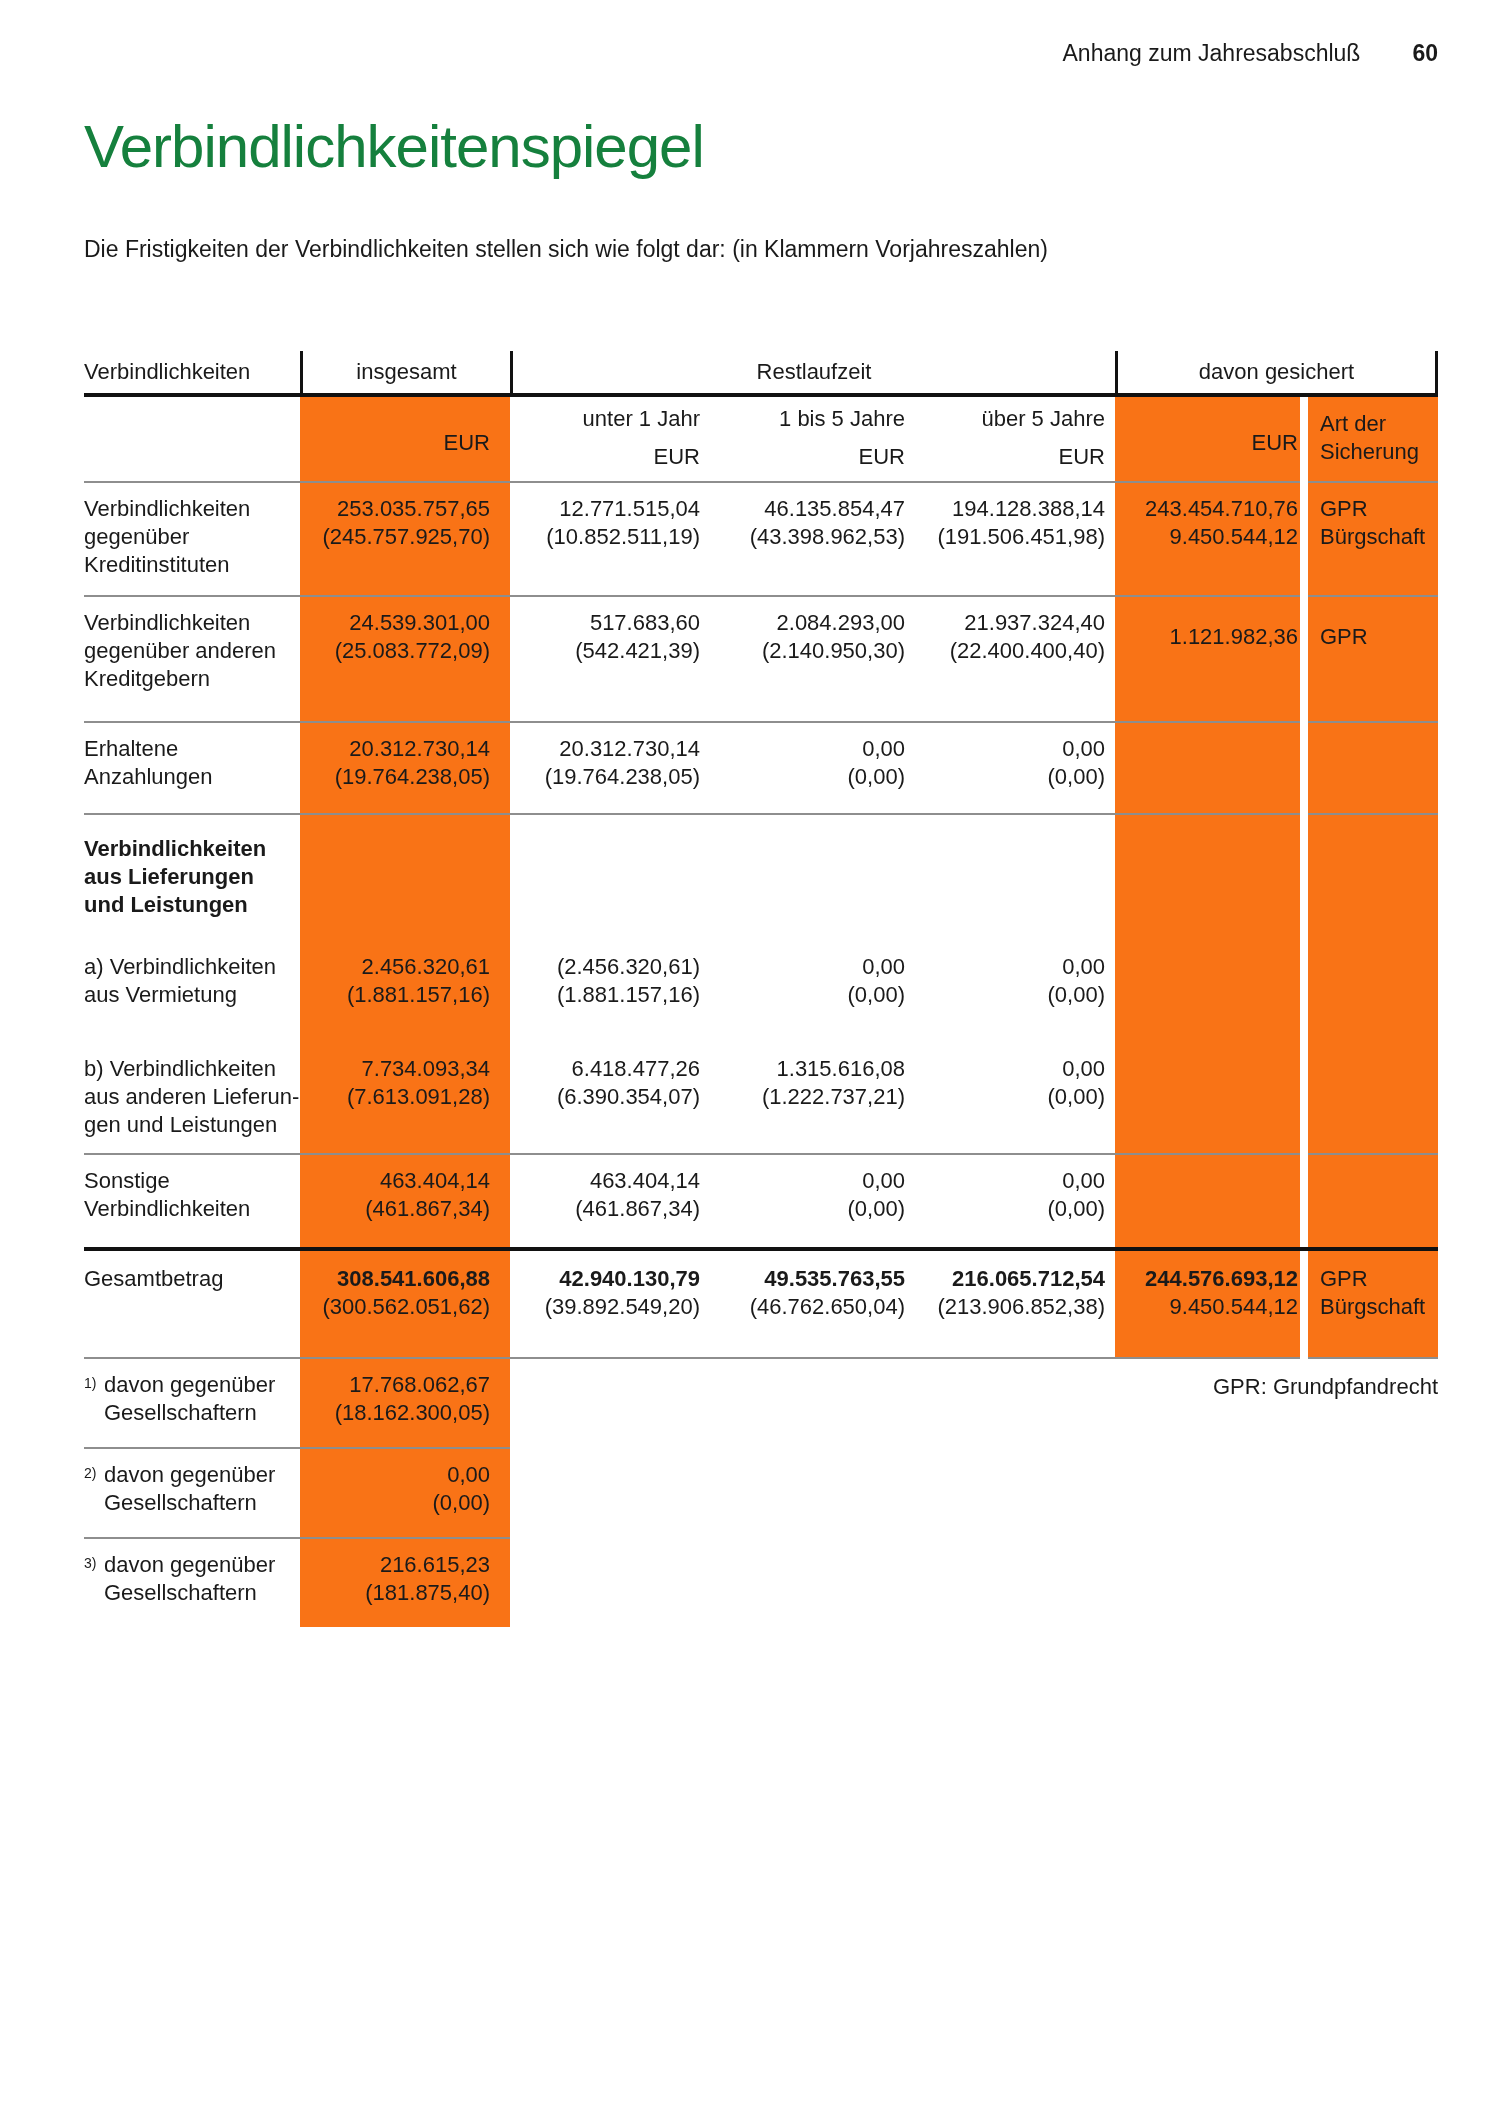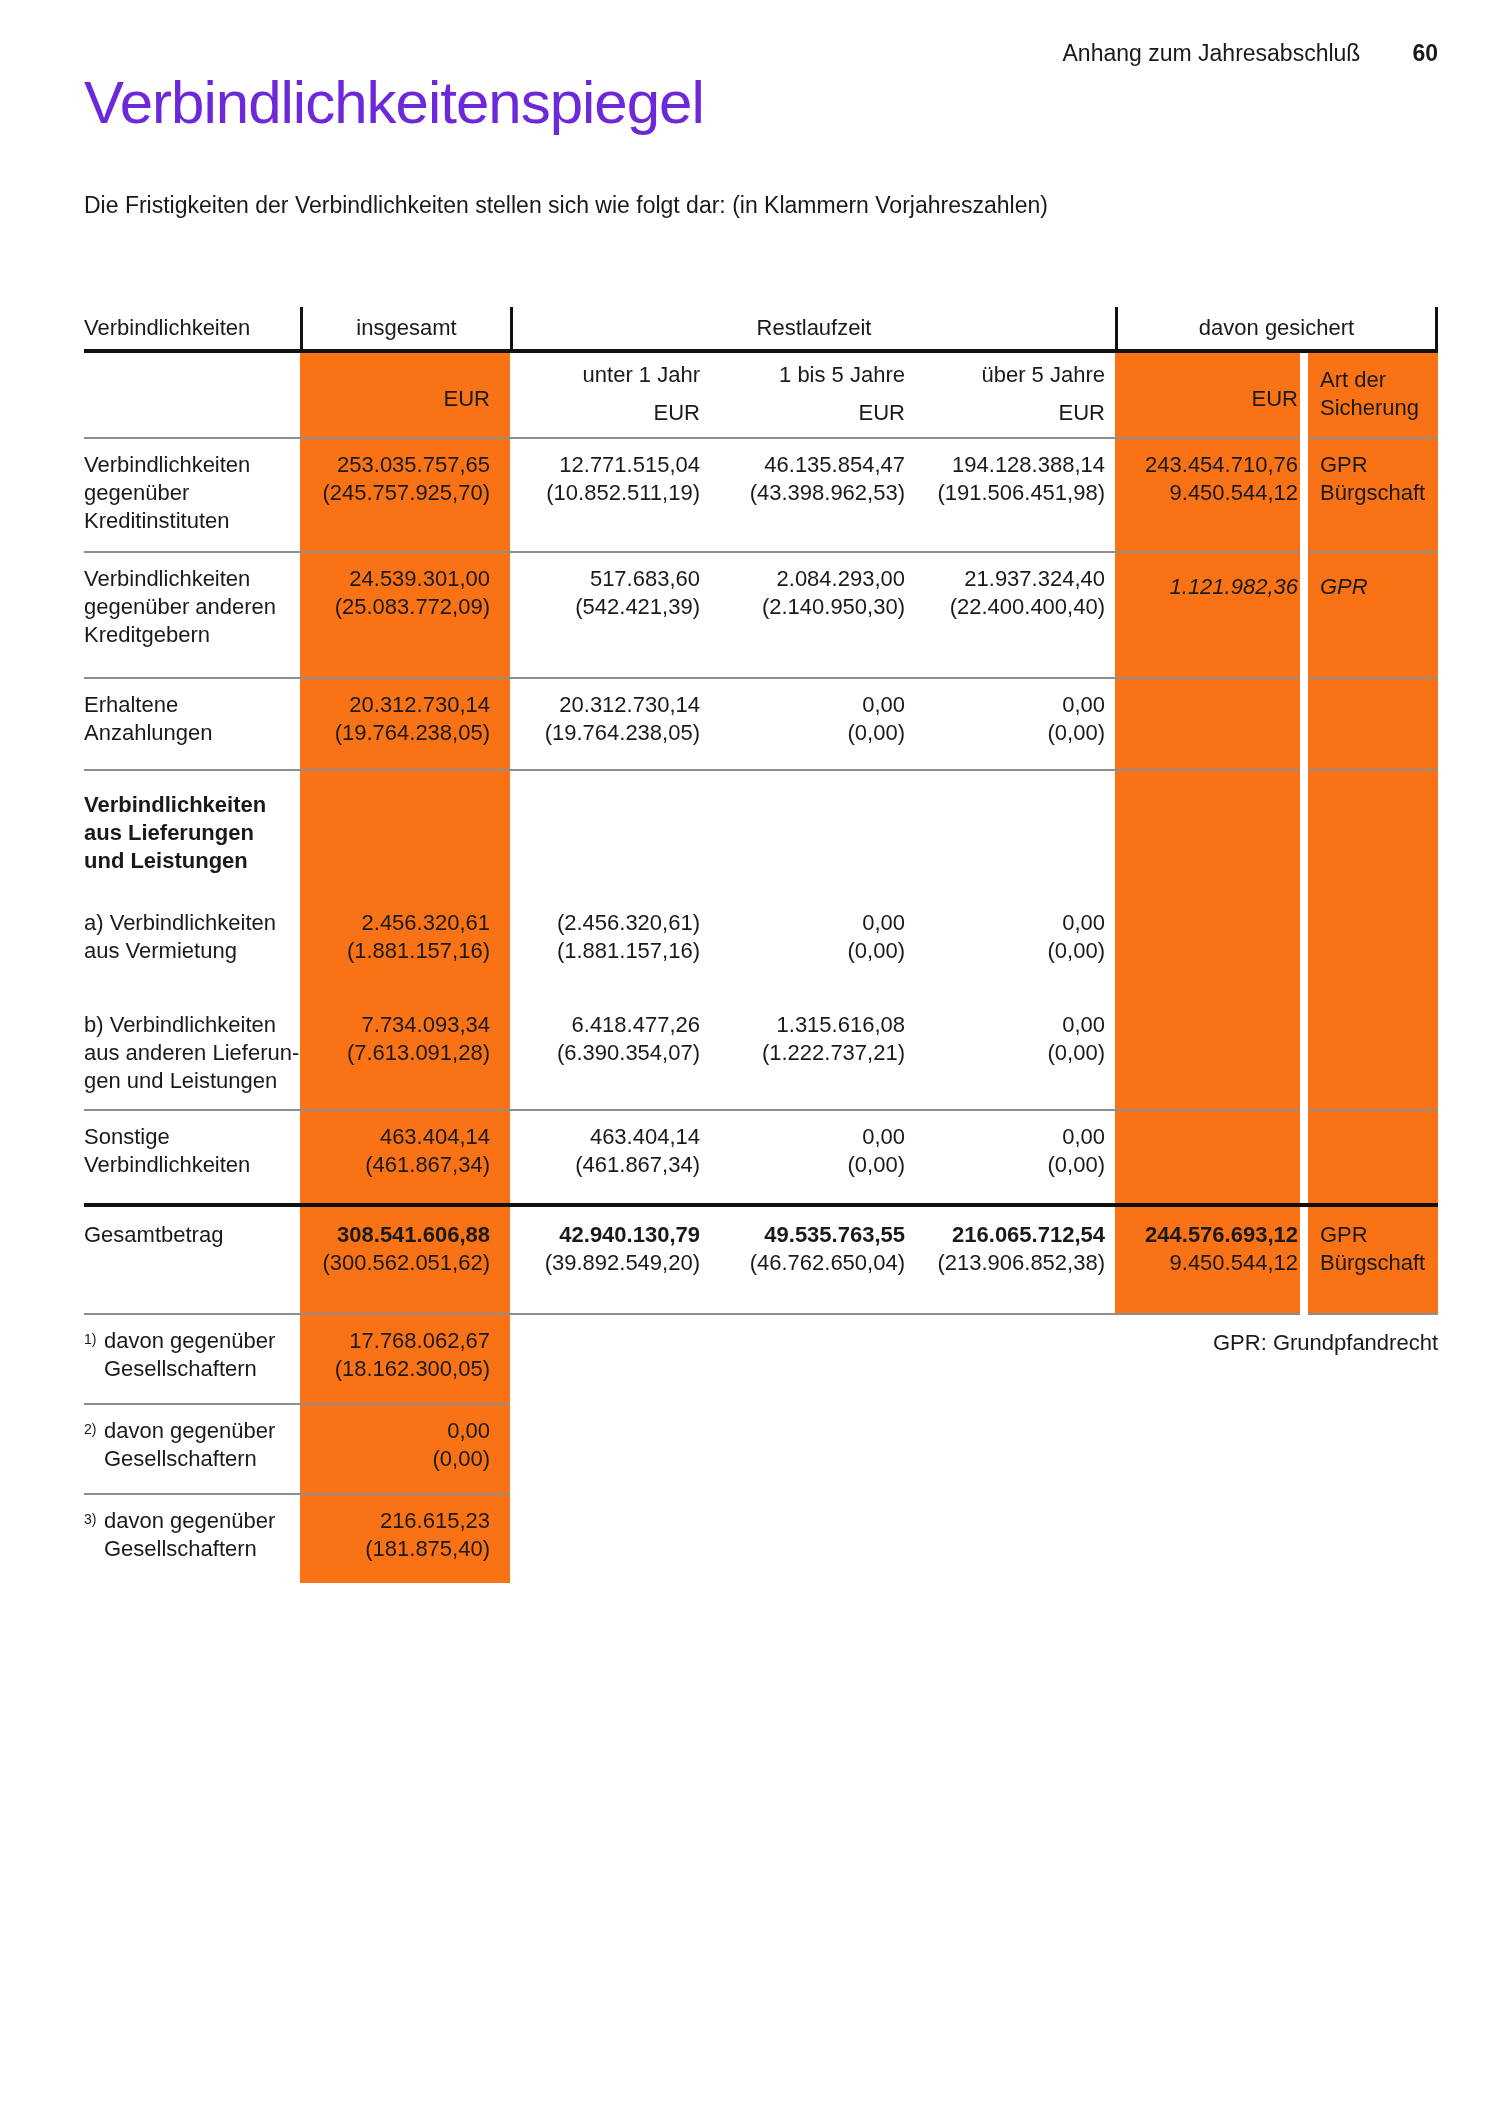--- a/index.html
+++ b/index.html
@@ -6,22 +6,22 @@
   body{font-family:"Liberation Sans","DejaVu Sans",sans-serif;color:#1a1a1a;}
   .page{position:relative;width:1496px;min-height:2117px;background:#fff;margin:0 auto;
         padding:0 58px 0 84px;box-sizing:border-box;overflow:hidden;border-radius:19px;}
 
   
   .runhead{display:flex;justify-content:flex-end;align-items:baseline;gap:52px;
            margin-top:40px;font-size:23px;}
   .runhead .pgnum{font-weight:700;}
 
   
-  .doc-title{font-size:60px;line-height:72px;font-weight:400;
-             color:#6d28d9;letter-spacing:-1px;}
+  .doc-title{margin-top:44px;font-size:60px;line-height:72px;font-weight:400;
+             color:#15803d;letter-spacing:-1px;}
   .doc-subtitle{margin-top:22px;font-size:24px;line-height:28px;}
   .intro{margin-top:52px;font-size:23px;line-height:28px;}
 
   
   .tbl{margin-top:88px;display:grid;width:1354px;
        grid-template-columns:216px 210px 200px 205px 200px 185px 8px 130px;
        font-size:22px;line-height:28px;}
   .row{display:contents;}
   .c{box-sizing:border-box;padding-top:var(--pt,0);padding-bottom:var(--pb,0);}
   .sh{background:#f97316;}
@@ -53,21 +53,21 @@
   .r0{--pt:12px;--pb:16px;}
   .r1{--pt:12px;--pb:28px;}
   .r2{--pt:12px;--pb:22px;}
   .r3{--pt:20px;--pb:30px;}
   .r4{--pt:4px;--pb:40px;}
   .r5{--pt:6px;--pb:14px;}
   .r6{--pt:12px;--pb:24px;}
   .r7{--pt:14px;--pb:36px;}
   .r3 .cell-label{font-weight:700;}
   .r7 .num .l1{font-weight:700;}
-  .mid{margin-top:8px;font-style:italic;}
+  .mid{margin-top:14px;}
 
   
   .foot{position:relative;width:1354px;}
   .ftbl{display:grid;grid-template-columns:216px 210px;font-size:22px;line-height:28px;}
   .frow{display:contents;}
   .frow .c{--pt:12px;--pb:20px;}
   .fline > .c{border-bottom:2px solid #8e8e8e;}
   .flabel{display:flex;}
   .fmark{font-size:14px;position:relative;top:-2px;width:20px;flex:0 0 20px;}
   .legend{position:absolute;right:0;top:14px;font-size:22px;line-height:28px;}

